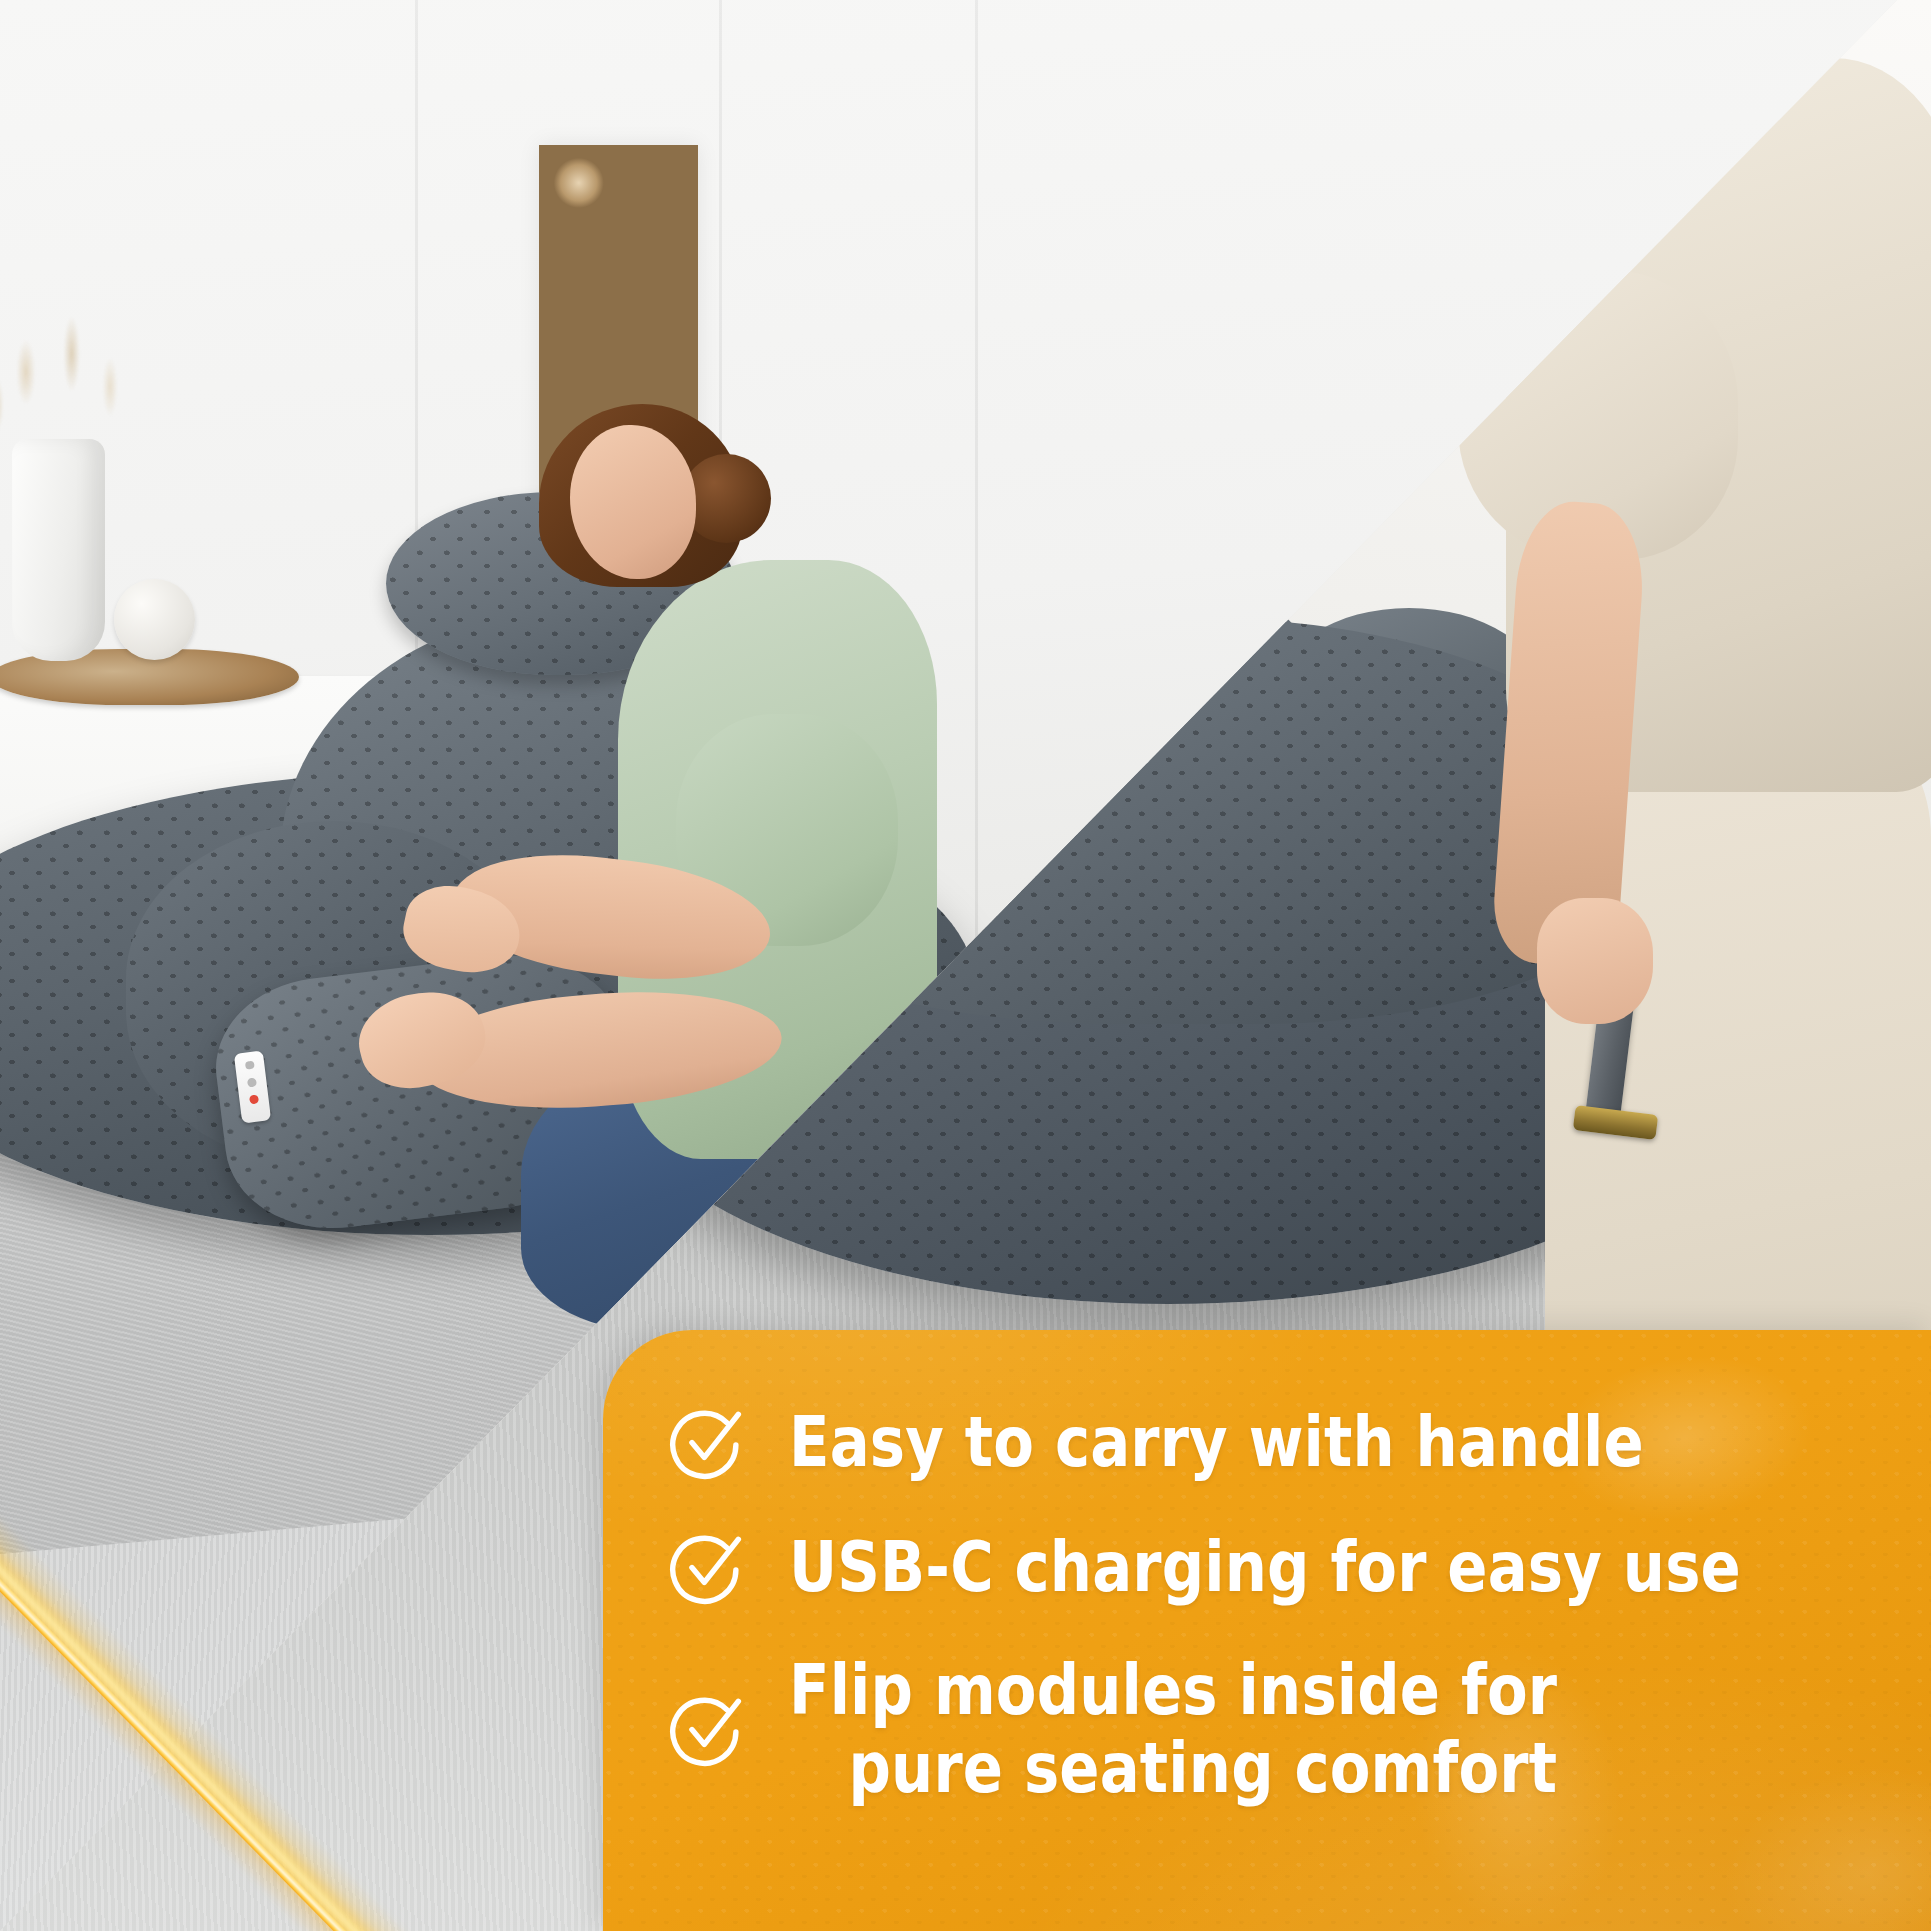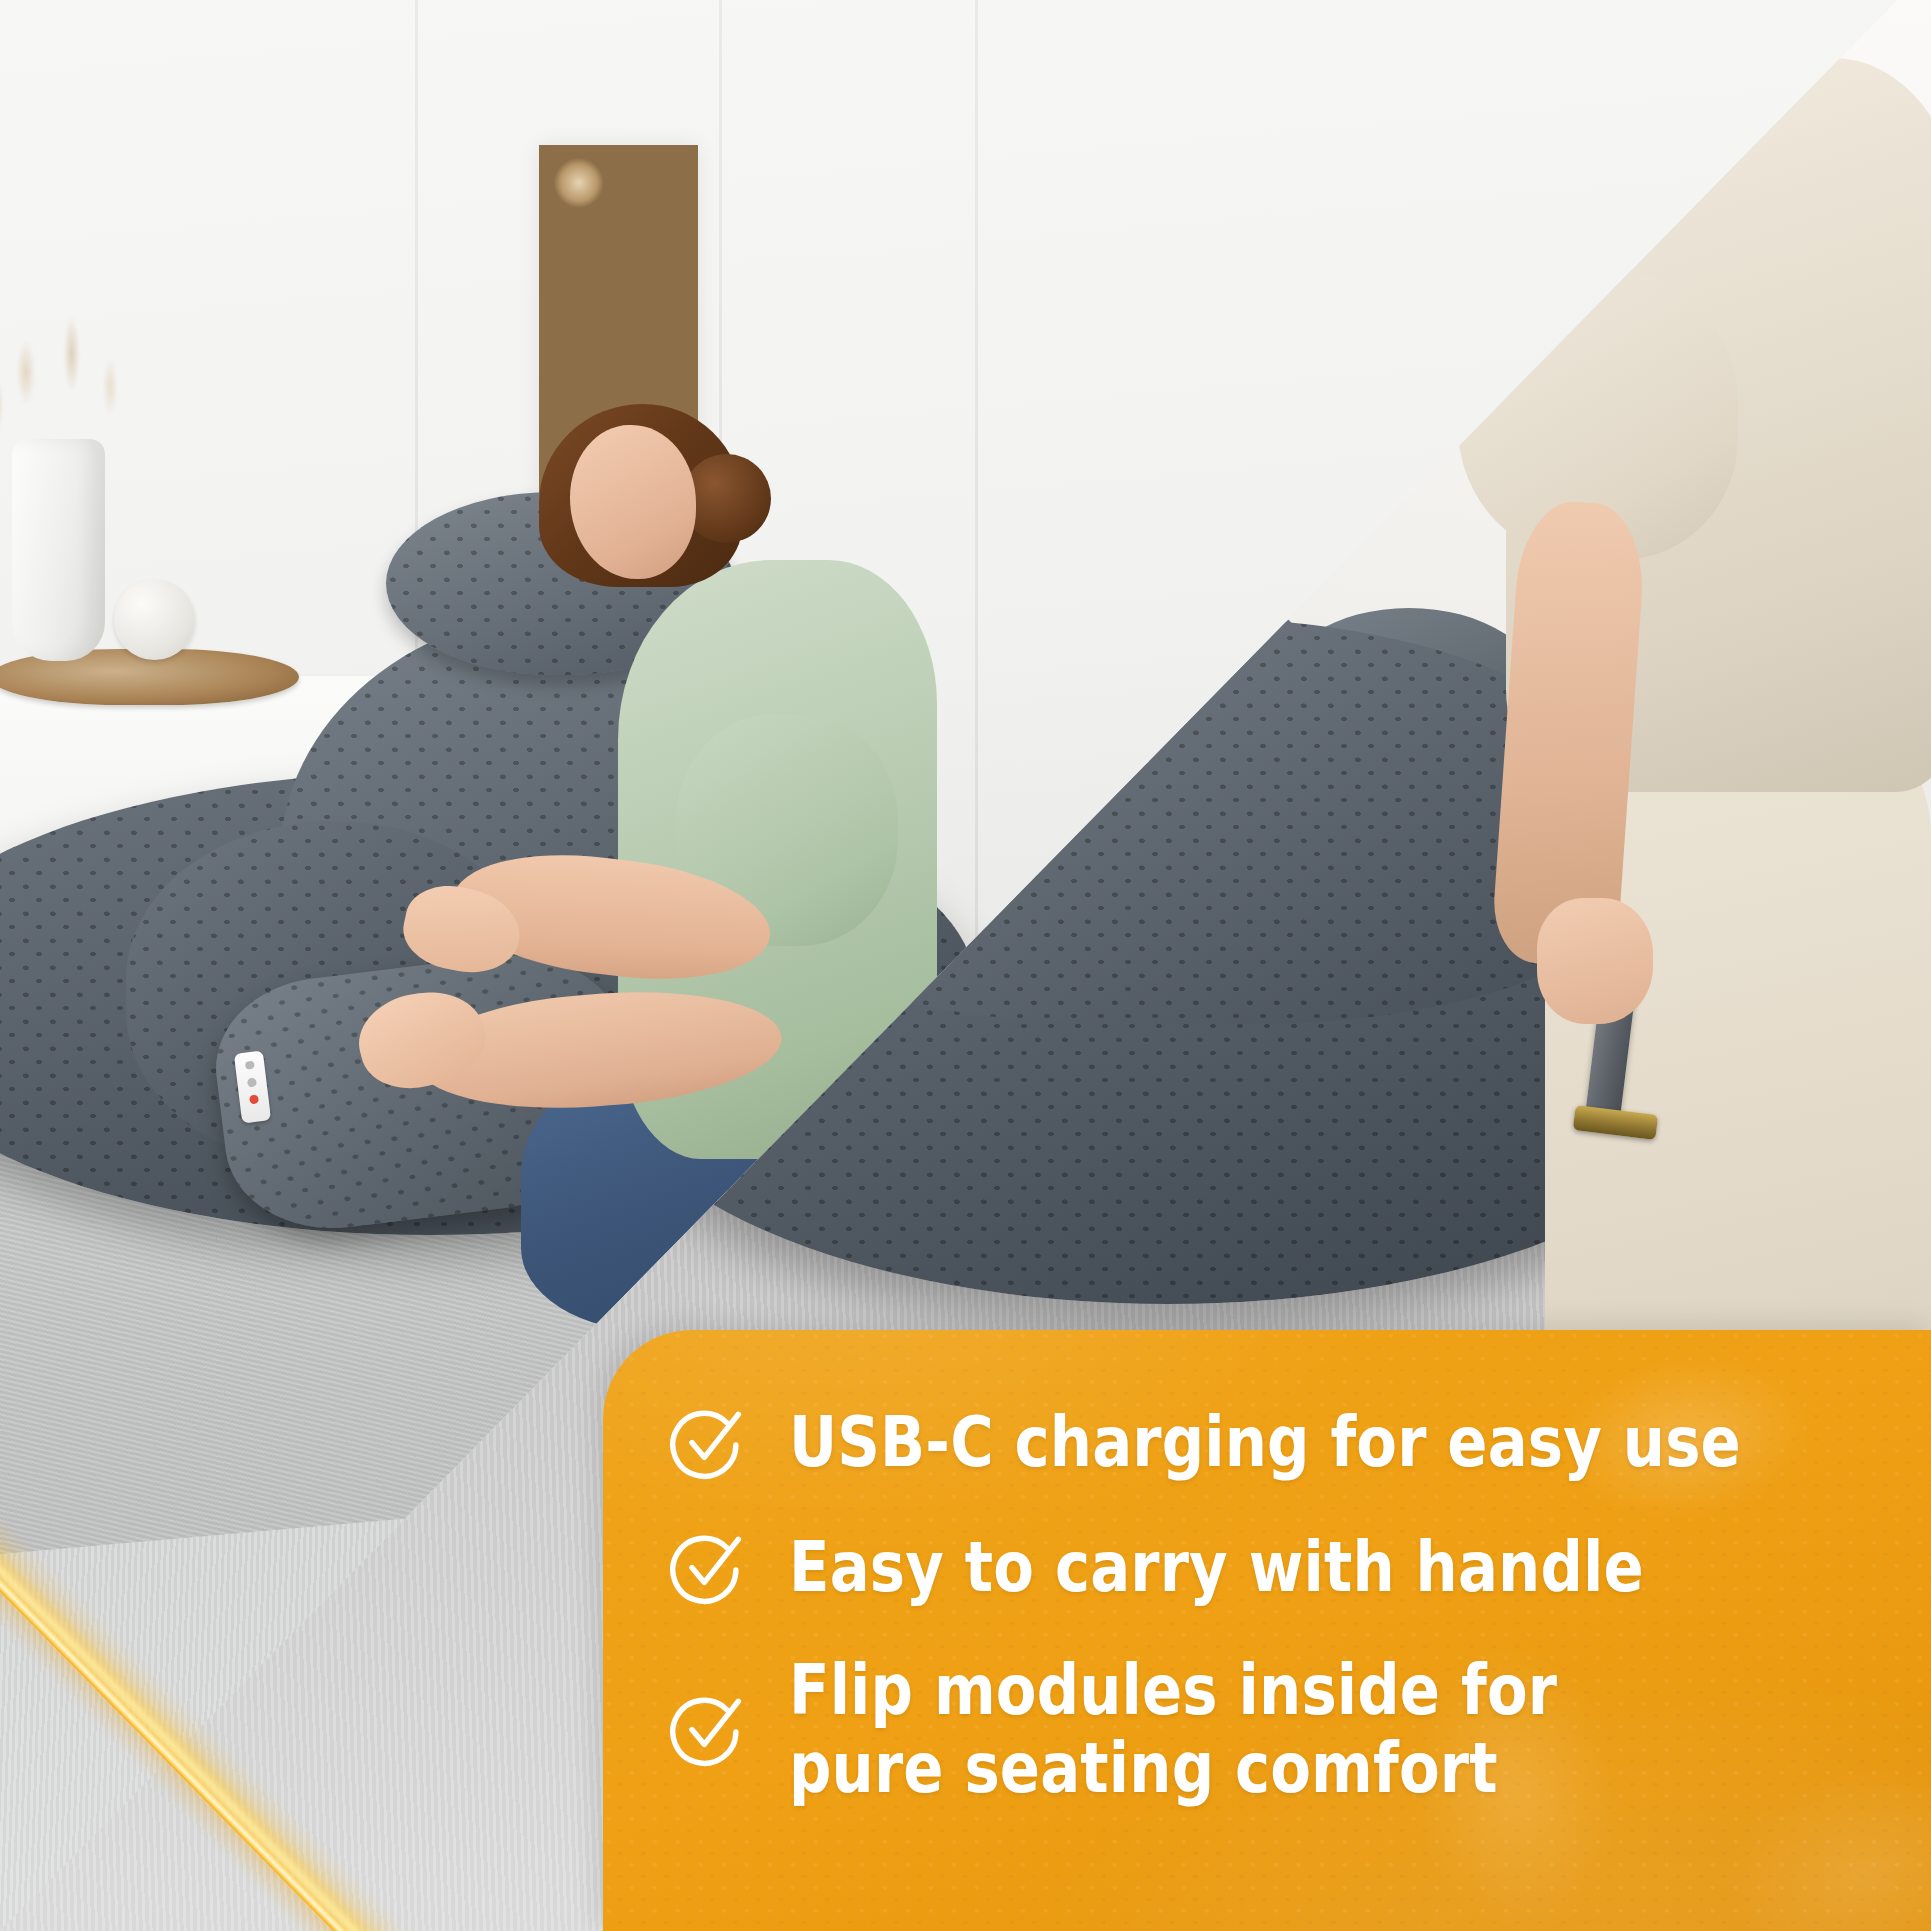--- a/index.html
+++ b/index.html
@@ -272,21 +272,21 @@
     content:"";position:absolute;right:-58px;bottom:-116px;width:676px;height:734px;
     background:
       radial-gradient(ellipse 183px 116px at 60% 18%, rgba(255,255,255,.18), transparent 70%),
       radial-gradient(ellipse 145px 203px at 28% 62%, rgba(255,255,255,.13), transparent 72%),
       radial-gradient(ellipse 203px 145px at 78% 80%, rgba(255,255,255,.11), transparent 72%);
     transform:rotate(-8deg);pointer-events:none;
   }
 
   #features{position:relative;z-index:3;padding:71px 58px 0 64px;}
   .feat{display:flex;align-items:center;gap:39px;margin-bottom:42px;}
-  .feat:last-child{margin-bottom:8px;}
+  .feat:last-child{margin-bottom:8px;text-align:right;}
   .check-icon{flex:0 0 auto;width:83px;height:83px;display:block;}
   .feat-text{
     color:#ffffff;
     font-family:"Liberation Sans Narrow","DejaVu Sans Condensed","Liberation Sans",sans-serif;
     font-weight:700;font-size:70px;line-height:1.12;letter-spacing:0.2px;
     transform:scaleX(.94);transform-origin:left center;
     text-shadow:0 1.9px 4.8px rgba(120,70,0,.18);
     white-space:pre-line;
   }
 </style>
@@ -379,29 +379,29 @@
 
 
   <div id="panel">
     <div id="features">
 
       <div class="feat">
         <svg class="check-icon" viewBox="0 0 100 100">
           <path d="M72 26 A38 38 0 1 0 83 53" fill="none" stroke="#ffffff" stroke-width="6.5" stroke-linecap="round"></path>
           <path d="M30 50 L45 68 L86 16" fill="none" stroke="#ffffff" stroke-width="6.5" stroke-linecap="round" stroke-linejoin="round"></path>
         </svg>
-        <div class="feat-text">USB-C charging for easy use</div>
+        <div class="feat-text">Easy to carry with handle</div>
       </div>
 
       <div class="feat">
         <svg class="check-icon" viewBox="0 0 100 100">
           <path d="M72 26 A38 38 0 1 0 83 53" fill="none" stroke="#ffffff" stroke-width="6.5" stroke-linecap="round"></path>
           <path d="M30 50 L45 68 L86 16" fill="none" stroke="#ffffff" stroke-width="6.5" stroke-linecap="round" stroke-linejoin="round"></path>
         </svg>
-        <div class="feat-text">Easy to carry with handle</div>
+        <div class="feat-text">USB-C charging for easy use</div>
       </div>
 
       <div class="feat">
         <svg class="check-icon" viewBox="0 0 100 100">
           <path d="M72 26 A38 38 0 1 0 83 53" fill="none" stroke="#ffffff" stroke-width="6.5" stroke-linecap="round"></path>
           <path d="M30 50 L45 68 L86 16" fill="none" stroke="#ffffff" stroke-width="6.5" stroke-linecap="round" stroke-linejoin="round"></path>
         </svg>
         <div class="feat-text">Flip modules inside for
 pure seating comfort</div>
       </div>

